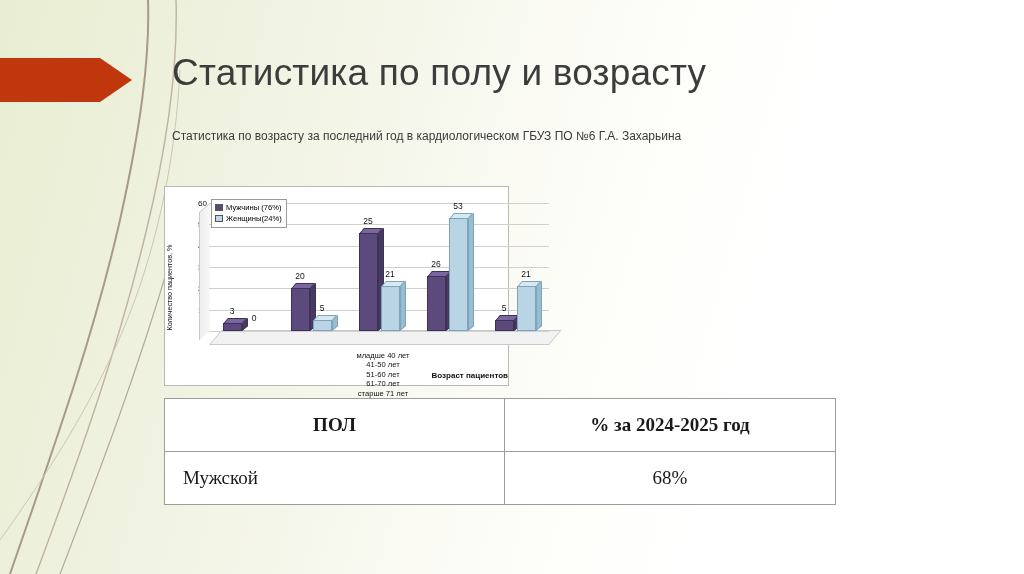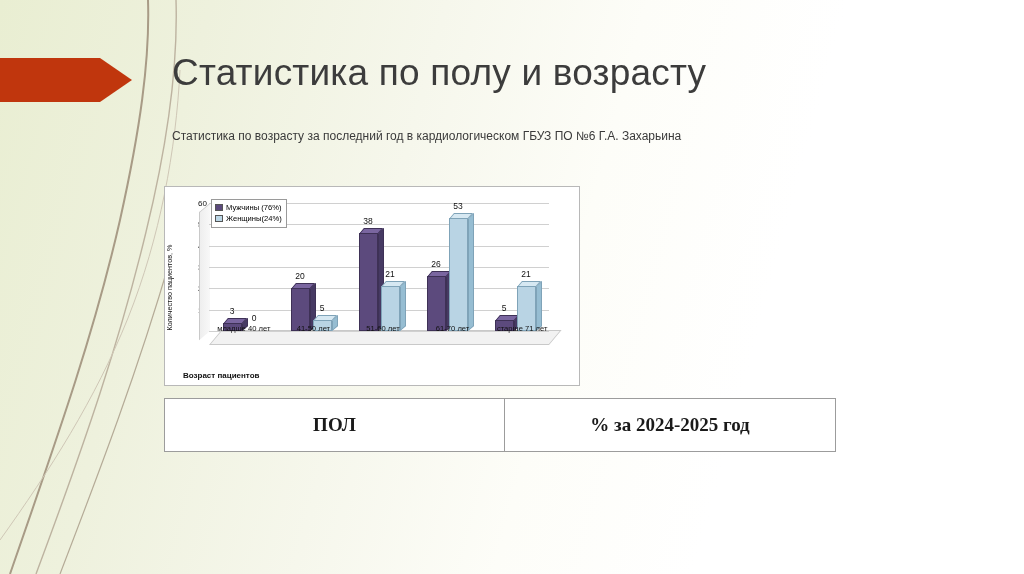--- a/index.html
+++ b/index.html
@@ -40,34 +40,34 @@
 
   
   .subtitle {
     position: absolute; left: 172px; top: 128px; width: 660px;
     font-size: 12px; color: #3a3a3a; line-height: 1.42;
   }
 
   
   .chart-frame {
     position: absolute; left: 164px; top: 186px;
-    width: 416px; height: 200px;
+    width: 345px; height: 200px;
     background: #fff; border: 1px solid #b8b8b8;
   }
   .chart-inner { position: absolute; inset: 0; }
 
   .y-axis-label {
     position: absolute; left: 4px; top: 96px;
     transform: rotate(-90deg) translate(-50%, 0);
     transform-origin: left center;
     font-size: 7.2px; color: #111; white-space: nowrap;
   }
   .x-axis-label {
     position: absolute; left: 0; right: 0; bottom: 5px;
-    text-align: left; font-size: 8px; color: #111; font-weight: bold;
+    text-align: right; font-size: 8px; color: #111; font-weight: bold;
   }
   .x-axis-label span { margin-left: 18px; }
 
   .legend {
     position: absolute; left: 46px; top: 12px;
     border: 1px solid #9a9a9a; background: #fff;
     padding: 2px 4px 3px 3px;
     font-size: 7.6px; color: #000;
     line-height: 1.45;
   }
@@ -127,22 +127,23 @@
   }
   .bar.men .side { background: #463a63; border: 1px solid #3e3156; }
   .bar.women .side { background: #96bdd2; border: 1px solid #7fa3b8; }
   .bar .val {
     position: absolute; left: 50%; transform: translateX(-50%);
     top: -17px; font-size: 8.5px; color: #111; white-space: nowrap;
   }
   .bar.zero .body, .bar.zero .top, .bar.zero .side { background: none; border: none; }
 
   .cats {
-    position: absolute; left: 44px; top: 137px; width: 348px;
+    position: absolute; left: 44px; top: 164px; width: 348px;
     display: flex;
+    flex-direction: column;
   }
   .cat { flex: 1; text-align: center; font-size: 7.6px; color: #111; line-height: 1.25; }
 
   
   .data-table {
     position: absolute; left: 164px; top: 398px;
     width: 672px; border-collapse: collapse;
     background: #fff;
     font-family: "Liberation Serif", serif;
   }
@@ -224,21 +225,21 @@
             <div class="bar women" style="height:8.3%">
               <div class="val">5</div>
               <div class="side"></div>
                 <div class="top"></div>
                 <div class="body"></div>
             </div>
           </div>
 
           <div class="group">
             <div class="bar men" style="height:76.6%">
-              <div class="val">38</div>
+              <div class="val">25</div>
               <div class="side"></div>
                 <div class="top"></div>
                 <div class="body"></div>
             </div>
             <div class="bar women" style="height:35%">
               <div class="val">21</div>
               <div class="side"></div>
                 <div class="top"></div>
                 <div class="body"></div>
             </div>
@@ -300,16 +301,20 @@
       </div>
     </div>
   </div>
 
   <table class="data-table">
     <tbody>
         <tr>
       <th class="col-a">ПОЛ</th>
       <th>% за 2024-2025 год</th>
     </tr>
+    <tr>
+      <td class="label">Мужской</td>
+      <td class="value">68%</td>
+    </tr>
   </tbody>
     </table>
 
 </div>
 
 </body></html>

